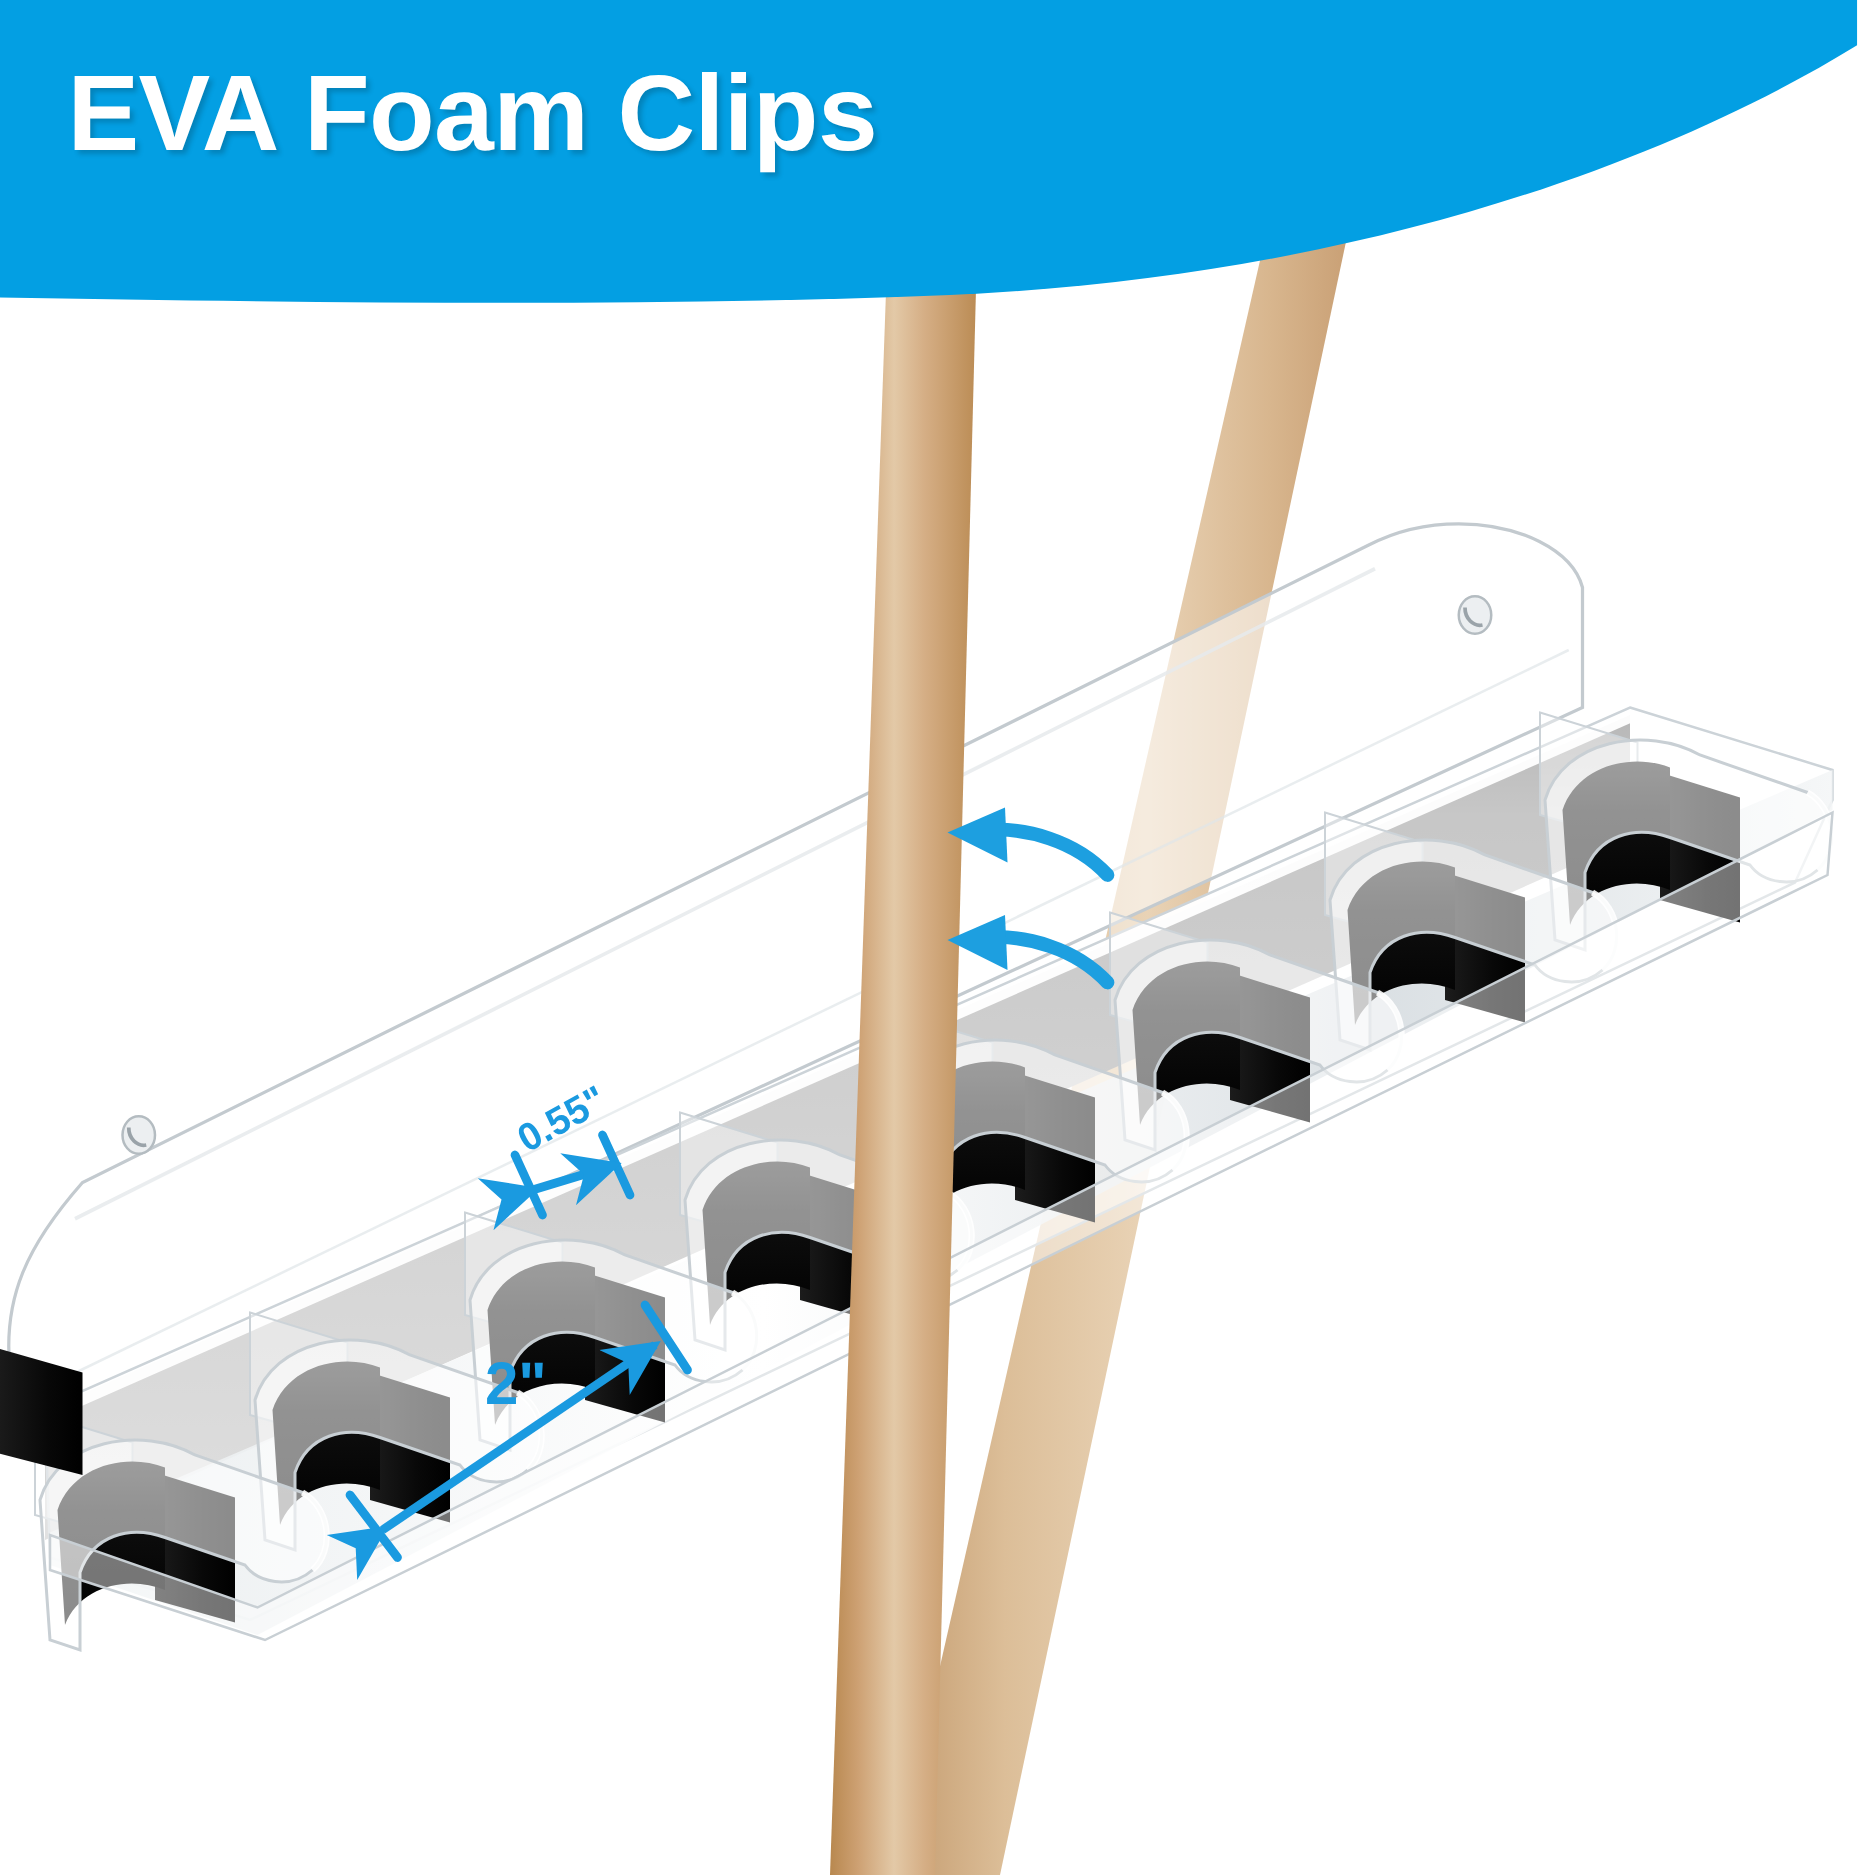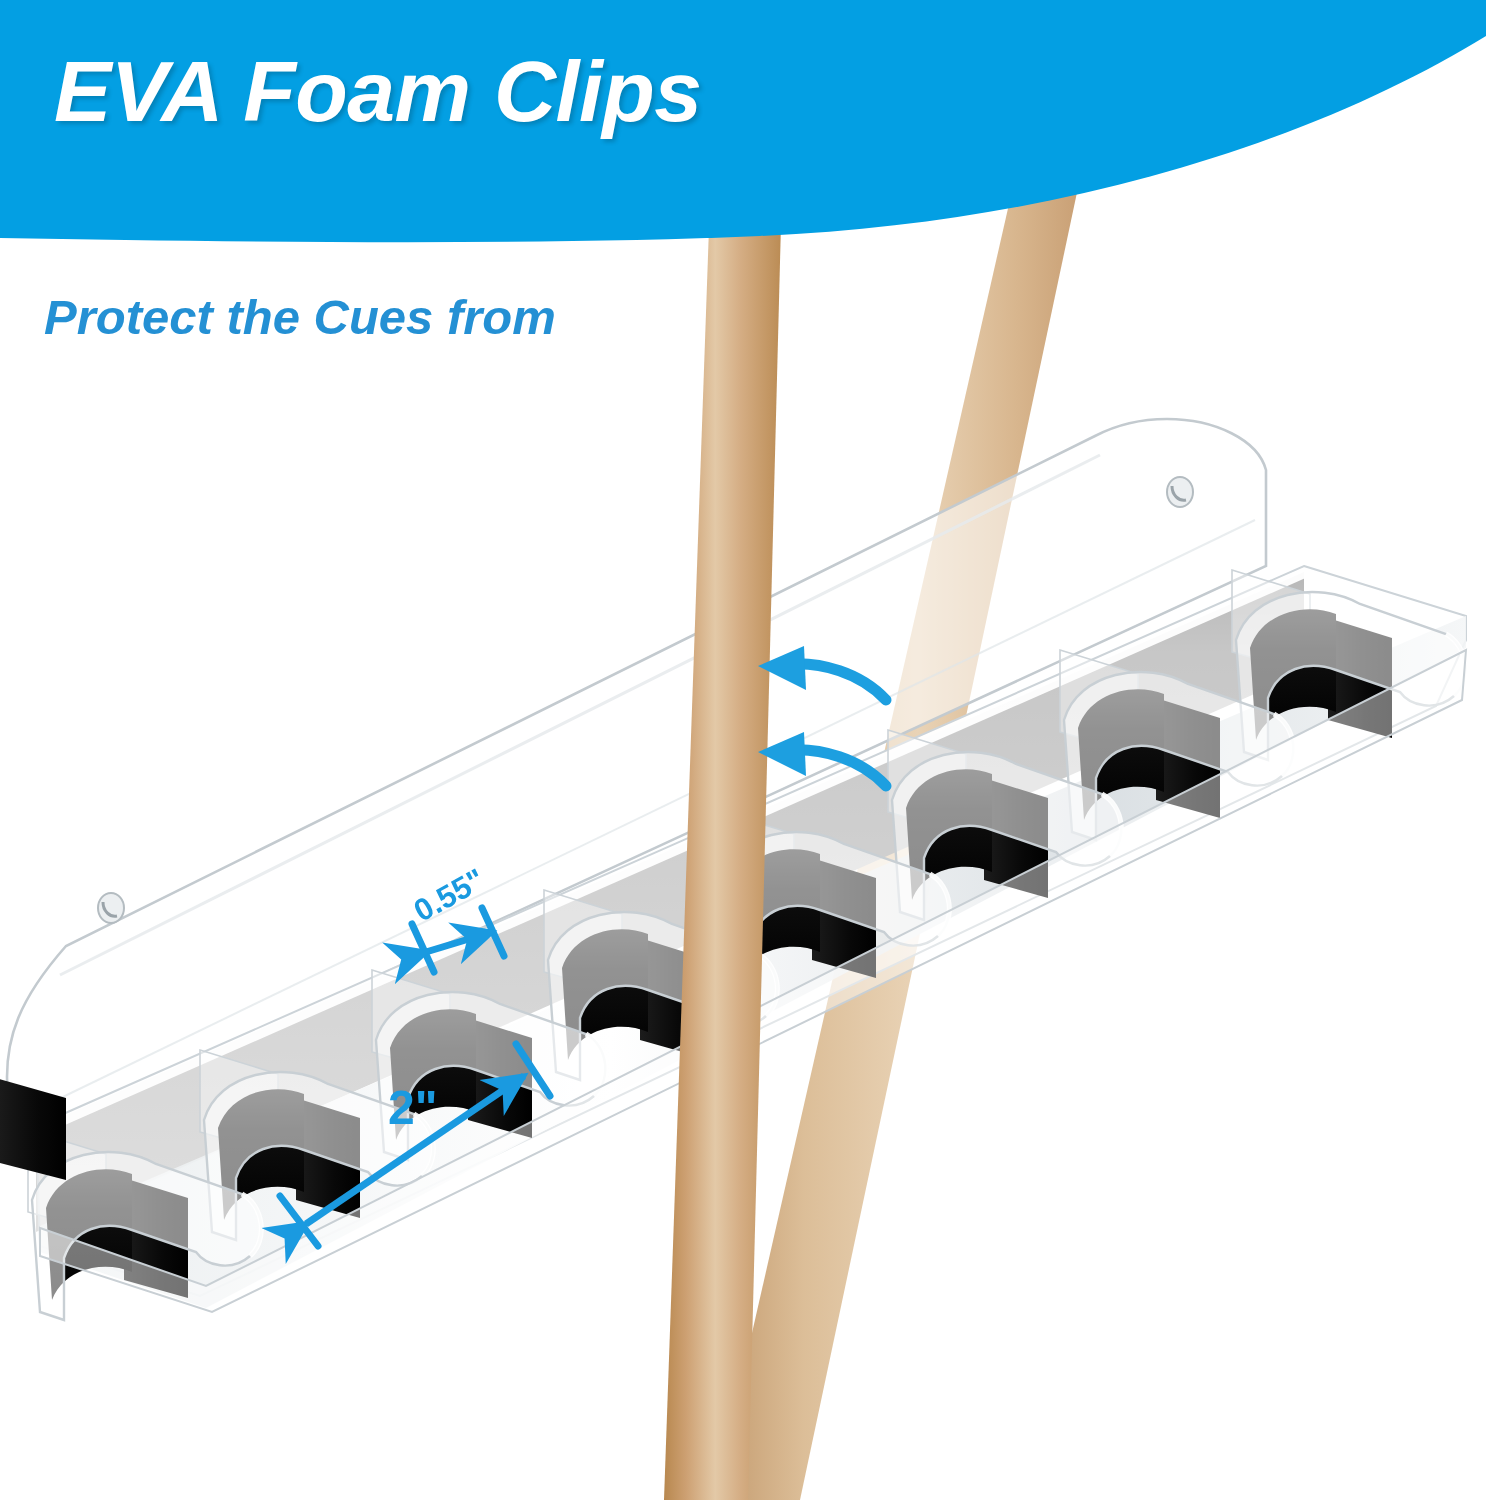--- a/index.html
+++ b/index.html
@@ -31,21 +31,20 @@
   #banner-svg { display: block; width: 1486px; height: 300px; }
 
   #title-text {
     position: absolute;
     left: 54px;
     top: 48px;
     z-index: 34;
     font-family: "Liberation Sans", sans-serif;
     font-size: 86px;
     font-weight: bold;
-    font-style: italic;
     color: #ffffff;
     letter-spacing: -0.5px;
     white-space: nowrap;
     text-shadow: 3px 3px 4px rgba(0,0,0,0.18);
     line-height: 1.0;
   }
 
   #subtitle-text {
     position: absolute;
     left: 44px;
@@ -359,16 +358,16 @@
     <svg id="banner-svg" viewBox="0 0 1486 300" xmlns="http://www.w3.org/2000/svg">
       <path d="M 0,0 L 1486,0 L 1486,36
                C 1330,132 1080,222 760,236
                C 520,246 240,242 0,238 Z" fill="#039fe3"></path>
     </svg>
   </div>
 
   <div id="title-text">EVA Foam Clips</div>
 
   <div id="subtitle-text">
-    <span>Protect the Cues from</span><br>
+    <br>
   </div>
 
 </div>
 
 </body></html>

